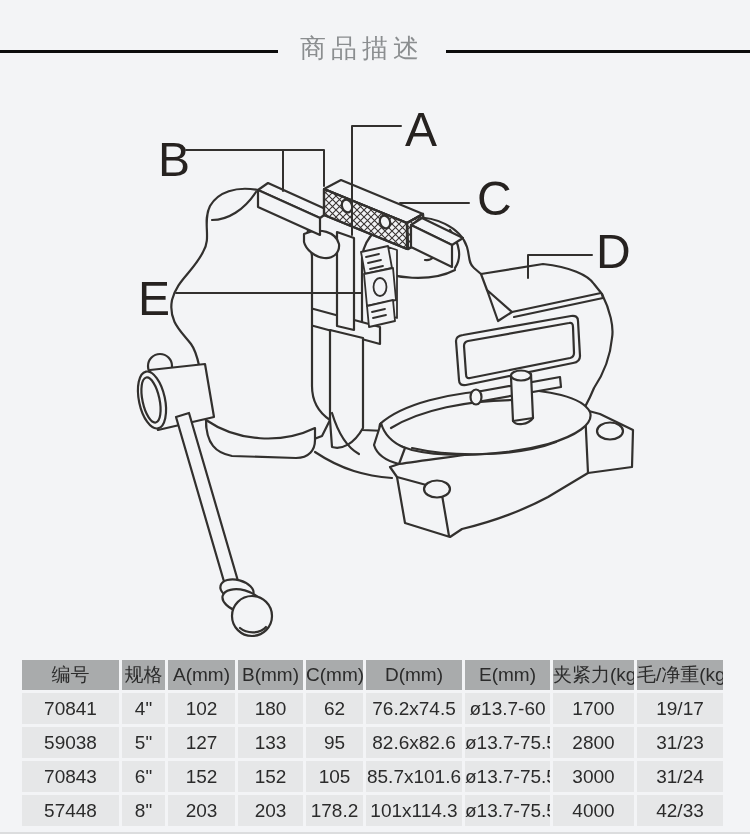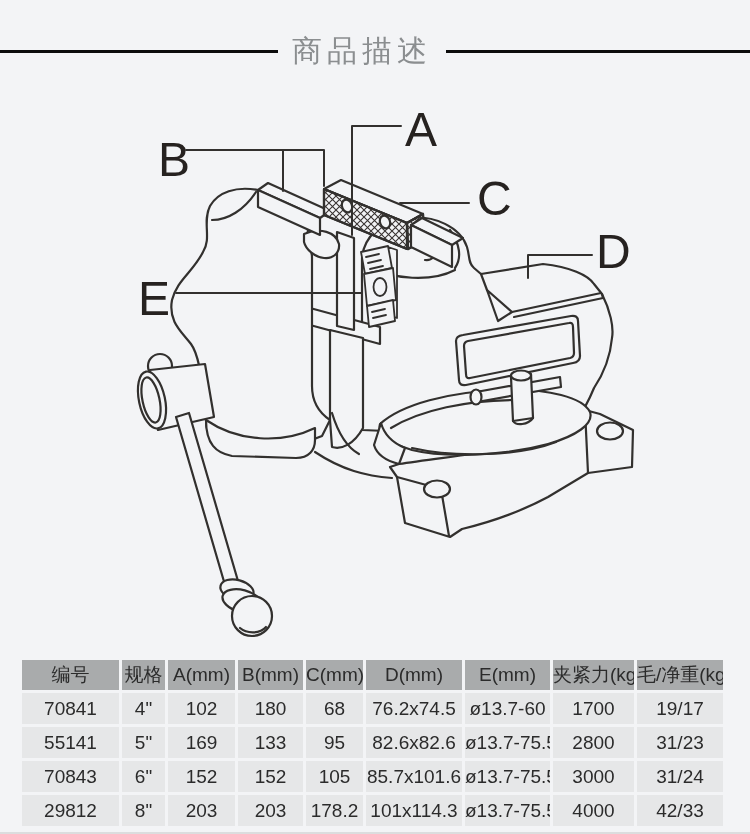--- a/index.html
+++ b/index.html
@@ -22,21 +22,21 @@
   }
   .page{position:absolute;inset:0;}
   
   .hdr{position:absolute;top:0;left:0;width:750px;height:66px;}
   .rule{position:absolute;top:50px;height:3px;background:var(--divider);}
   .rule-left{left:0;width:278px;}
   .rule-right{left:446px;width:304px;}
   .hdr-title{
     position:absolute;left:282px;width:160px;top:31px;
     text-align:center;
-    font-size:30px;font-weight:400;letter-spacing:5px;
+    font-size:26px;font-weight:400;letter-spacing:5px;
     color:var(--title-color);white-space:nowrap;font-family:Liberation Mono, monospace;
   }
   
   .diagram{position:absolute;top:0;left:0;width:750px;height:655px;}
   .diagram svg{display:block;width:750px;height:655px;}
   .diagram text{
     font-family:"Liberation Sans","DejaVu Sans",sans-serif;
     font-size:48px;fill:var(--label-color);
   }
   
@@ -212,50 +212,50 @@
           <th>夹紧力(kg)</th>
           <th>毛/净重(kg)</th>
         </tr>
       </thead>
     <tbody>
         <tr>
           <td>70841</td>
           <td>4"</td>
           <td>102</td>
           <td>180</td>
-          <td>68</td>
+          <td>62</td>
           <td>76.2x74.5</td>
           <td>ø13.7-60</td>
           <td>1700</td>
           <td>19/17</td>
         </tr>
         <tr>
-          <td>55141</td>
+          <td>59038</td>
           <td>5"</td>
-          <td>169</td>
+          <td>127</td>
           <td>133</td>
           <td>95</td>
           <td>82.6x82.6</td>
           <td>ø13.7-75.5</td>
           <td>2800</td>
           <td>31/23</td>
         </tr>
         <tr>
           <td>70843</td>
           <td>6"</td>
           <td>152</td>
           <td>152</td>
           <td>105</td>
           <td>85.7x101.6</td>
           <td>ø13.7-75.5</td>
           <td>3000</td>
           <td>31/24</td>
         </tr>
         <tr>
-          <td>29812</td>
+          <td>57448</td>
           <td>8"</td>
           <td>203</td>
           <td>203</td>
           <td>178.2</td>
           <td>101x114.3</td>
           <td>ø13.7-75.5</td>
           <td>4000</td>
           <td>42/33</td>
         </tr>
       </tbody>

